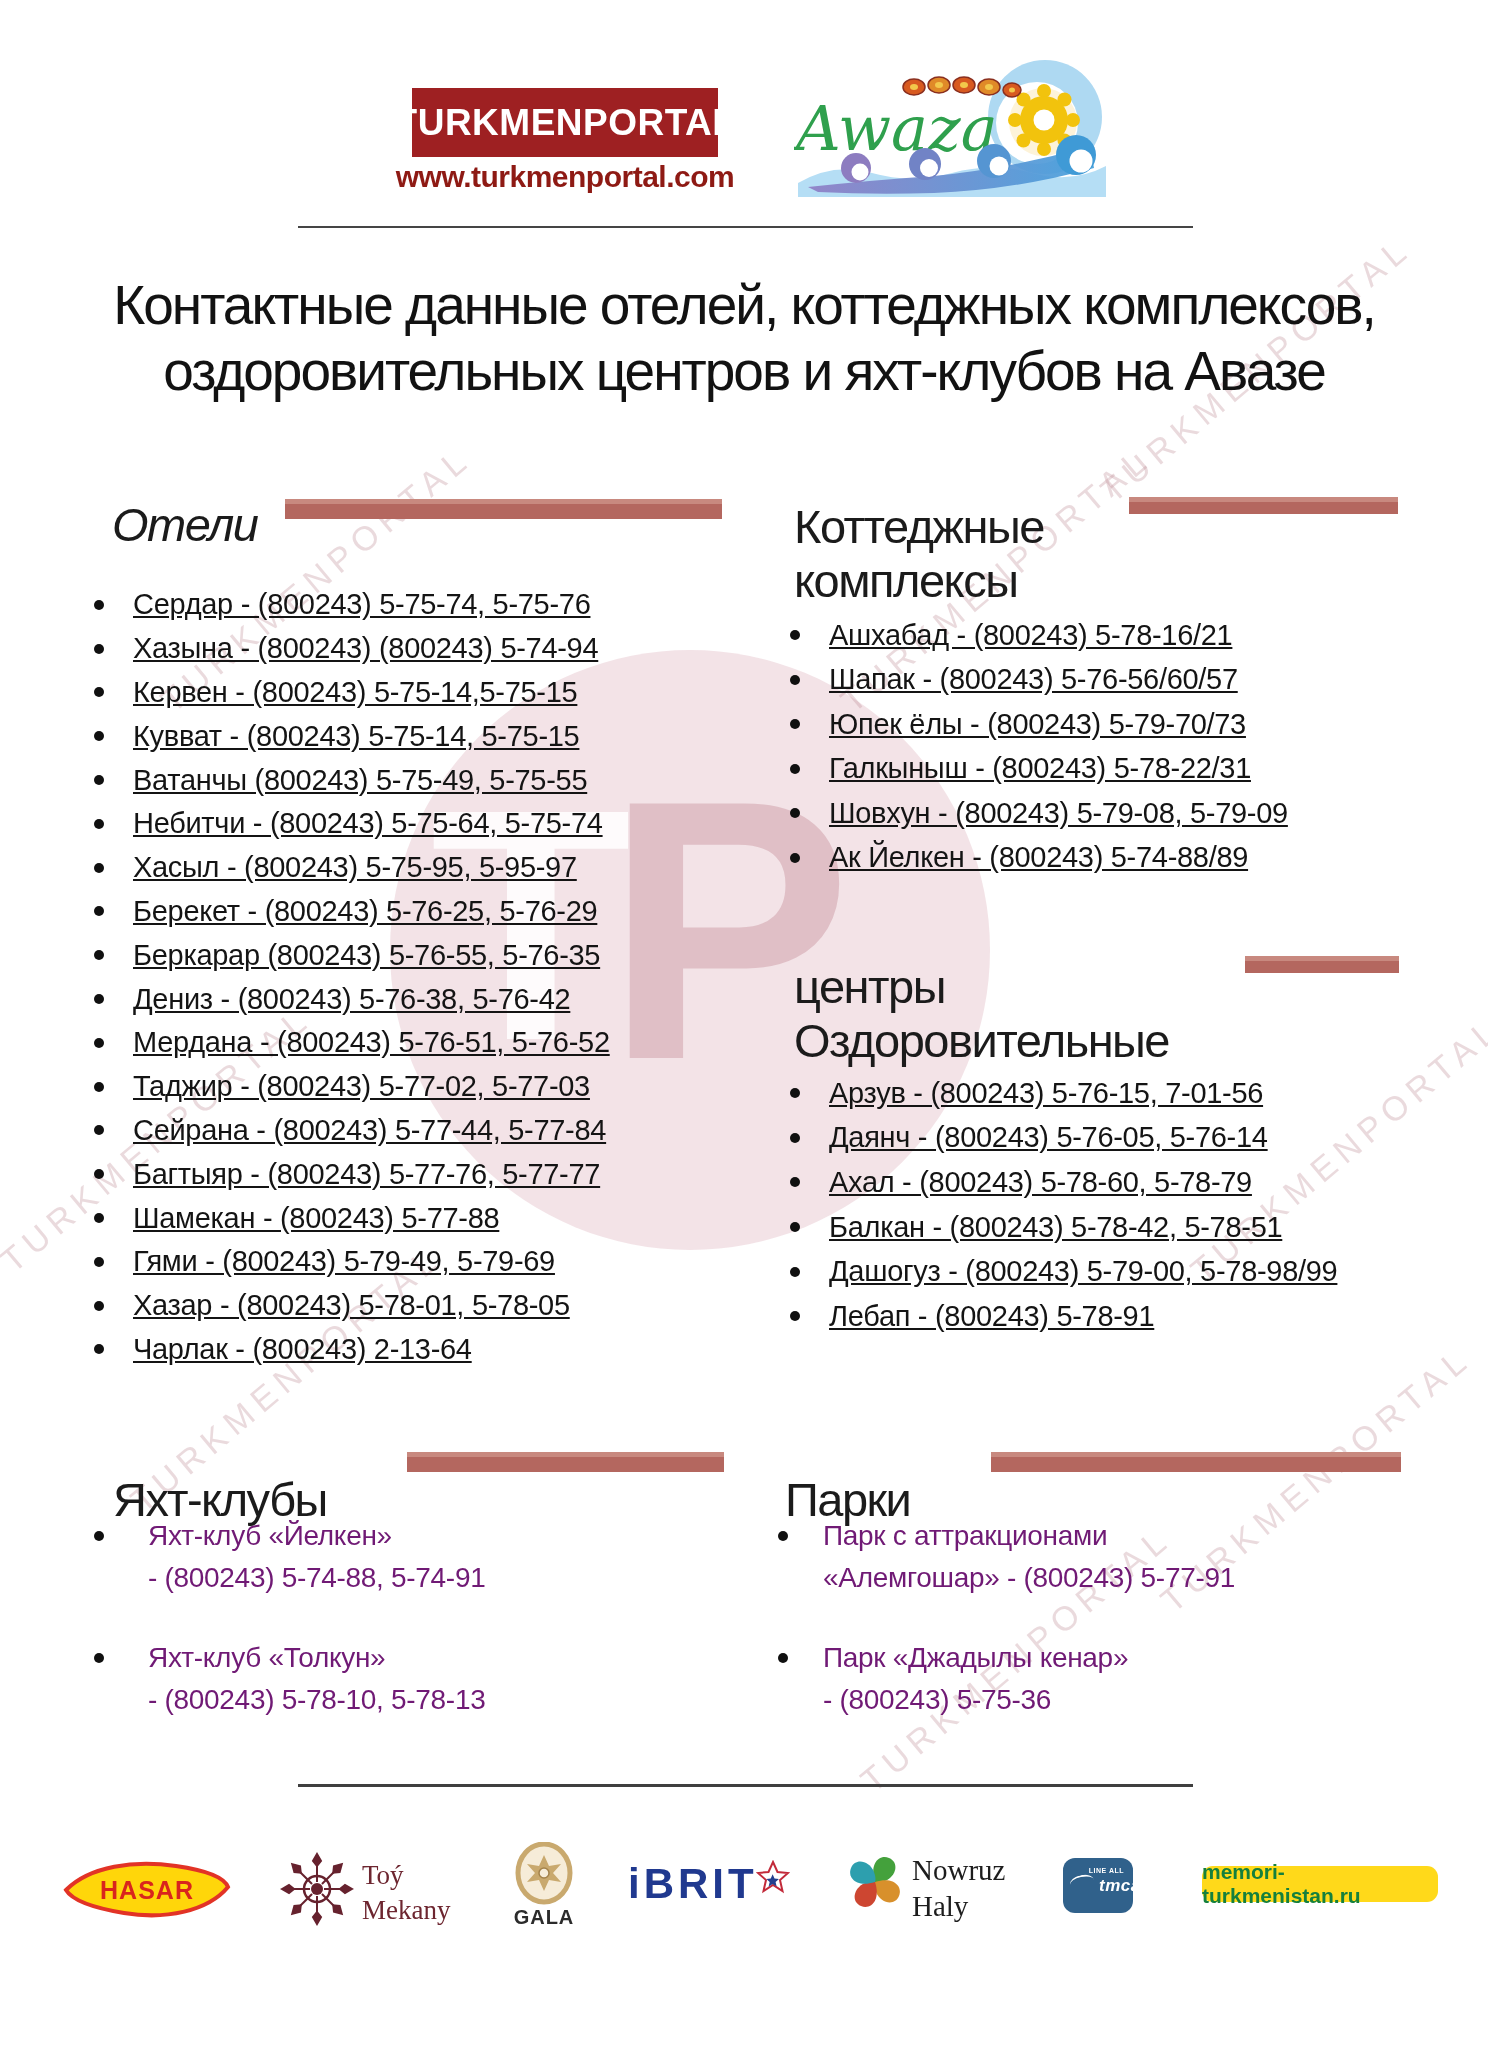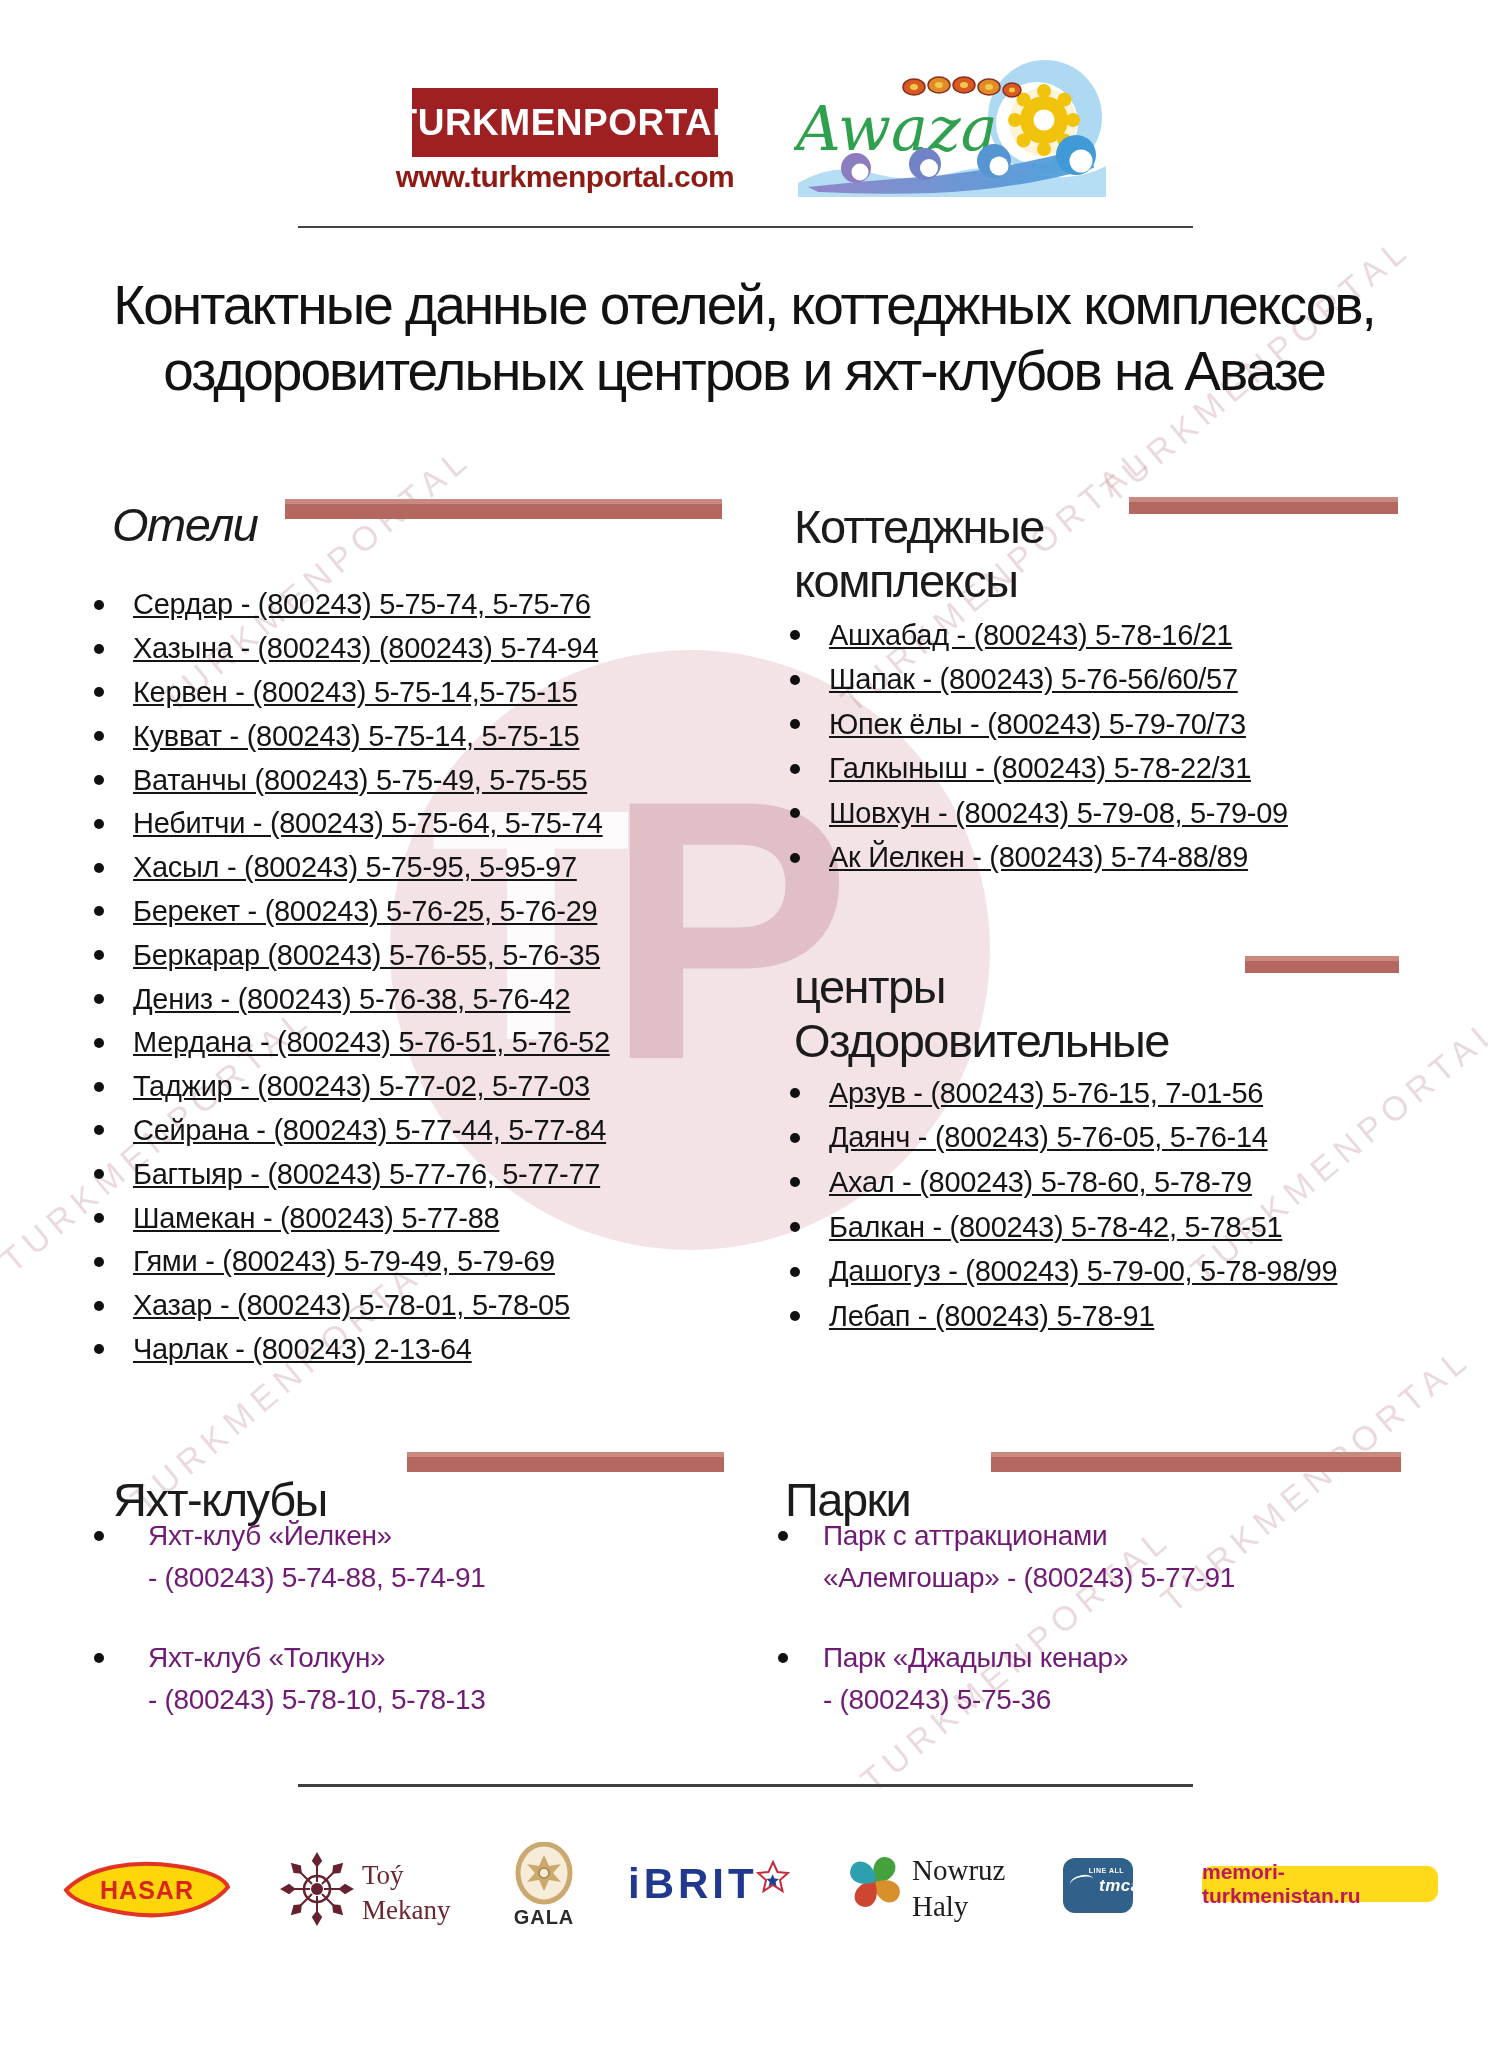--- a/index.html
+++ b/index.html
@@ -107,21 +107,21 @@
     position:absolute; left:1063px; top:1858px; width:70px; height:55px;
     background:#30618b; border-radius:12px; color:#fff;
   }
   .tm-tag  { font-size:7px; font-weight:bold; text-align:right; padding:9px 9px 0 0; letter-spacing:0.5px; }
   .tm-name { font-size:17px; font-weight:bold; font-style:italic; text-align:center; margin-top:2px; letter-spacing:0.5px;padding-left:36px; }
   .tm-swoosh { position:absolute; left:7px; top:17px; width:24px; height:12px;
                border-top:2px solid #fff; border-radius:50%; transform:rotate(-12deg); }
   .memori {
     position:absolute; left:1202px; top:1866px; width:236px; height:36px;
     background:#ffd91a; border-radius:11px; display:flex; align-items:center; justify-content:center;
-    font-size:21px; font-weight:bold; color:#be185d;
+    font-size:21px; font-weight:bold; color:#15803d;
   }
 </style>
 </head>
 <body>
 
 <div class="page">
 
   <div class="wm-circle">
     <div class="wm-letter t">T</div>
     <div class="wm-letter p">P</div>

